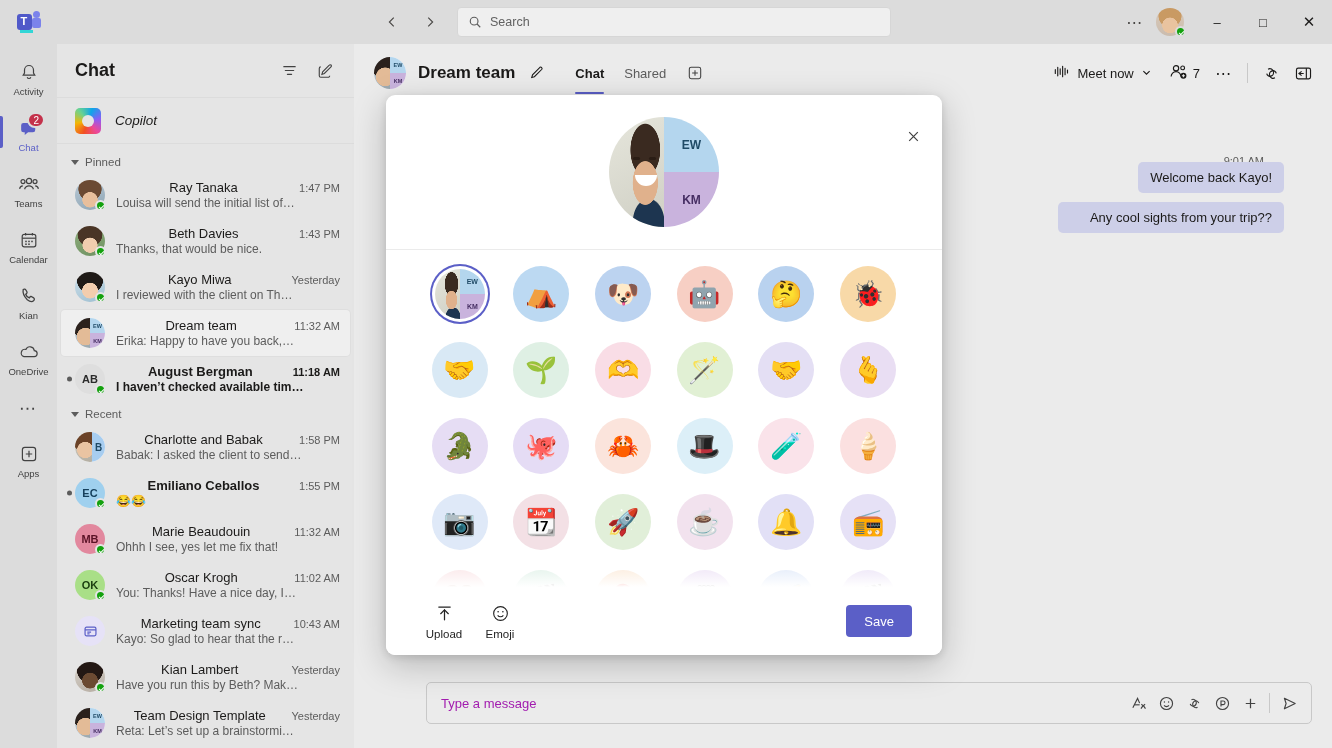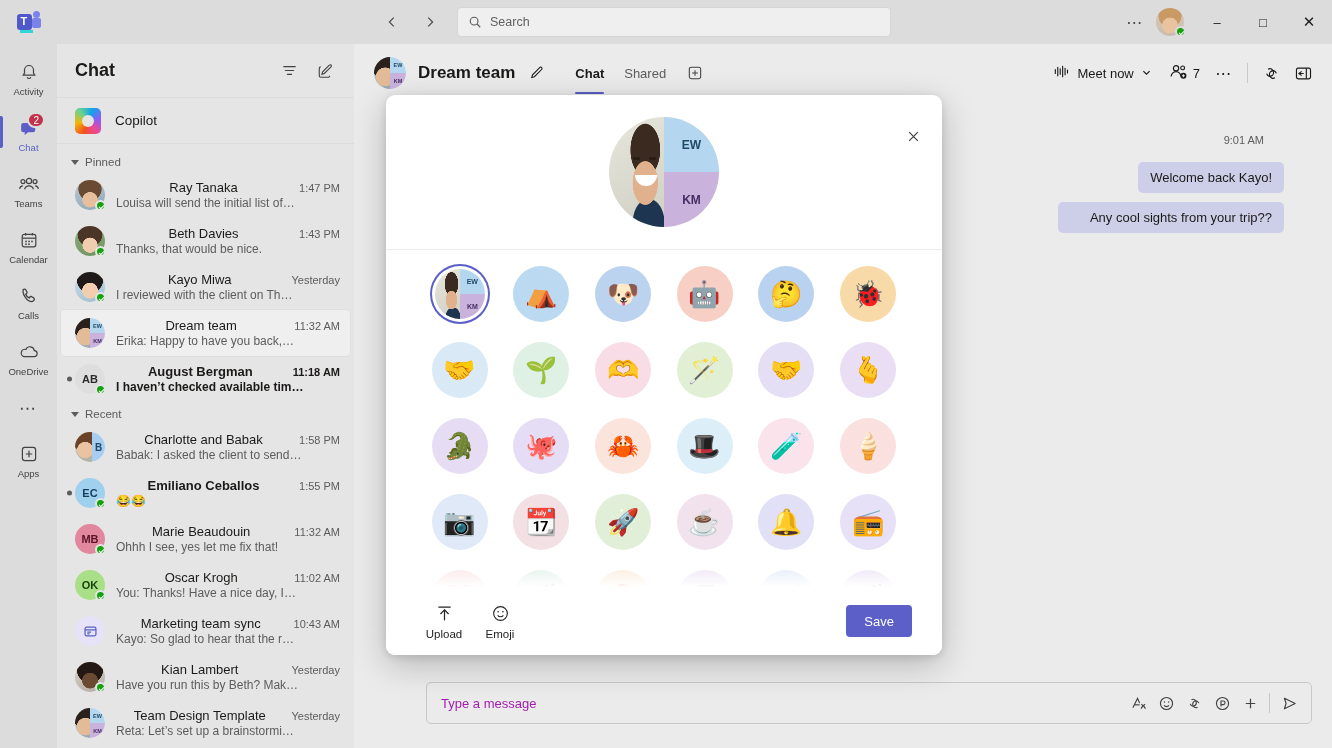--- a/index.html
+++ b/index.html
@@ -122,21 +122,21 @@
     border-bottom: 1px solid #dcdcdc;
   }
   .cl-title { font-size: 18px; font-weight: bold; color: #1b1a19; }
   .cl-hdr-actions { margin-left: auto; display: flex; gap: 6px; }
   .cl-hdr-btn {
     width: 30px; height: 30px; display: flex; align-items: center; justify-content: center;
     color: #424242; border-radius: 4px; cursor: pointer;
   }
   .copilot-row {
     height: 46px; display: flex; align-items: center; padding: 0 18px;
-    border-bottom: 1px solid #dcdcdc; cursor: pointer;
+    border-bottom: 1px solid #dcdcdc; cursor: pointer; font-style: italic;
   }
   .copilot-icon {
     width: 26px; height: 26px; margin-right: 14px; border-radius: 5px;
     background: conic-gradient(from 200deg, #f25022, #f2b705, #68d391, #0ea5e9, #8b5cf6, #ec4899, #f25022);
     position: relative;
   }
   .copilot-icon::after {
     content: ""; position: absolute; inset: 7px; border-radius: 50%;
     background: #e5e5e5; box-shadow: inset 0 0 0 0 #fff;
   }
@@ -279,21 +279,21 @@
   }
   .hdr-btn {
     width: 30px; height: 30px; display: flex; align-items: center; justify-content: center;
     color: #1b1a19; border-radius: 4px; cursor: pointer;
   }
   .hdr-sep { width: 1px; height: 20px; background: #c8c8c8; margin: 0 6px; }
 
   
   .msgs { position: absolute; left: 0; top: 58px; right: 0; bottom: 76px; padding: 0 20px; }
   .msg-time {
-    position: absolute; right: 68px; top: 32px; font-size: 11px; color: #5c5c5c;
+    position: absolute; right: 68px; top: 53px; font-size: 11px; color: #5c5c5c;
   }
   .bubble {
     position: absolute; background: #cdcfe8; border-radius: 5px;
     padding: 8px 12px; font-size: 13px; color: #1b1a19;
   }
   .bubble.b1 { right: 48px; top: 60px; }
   .bubble.b2 { right: 48px; top: 100px; padding-left: 32px; }
 
   
   .composer {
@@ -512,21 +512,21 @@
       </span>
       <span class="ri-label">Calendar</span>
     </div>
 
     <div class="rail-item">
       <span class="ri-icon">
         <svg width="20" height="20" viewBox="0 0 20 20" fill="none" stroke="currentColor" stroke-width="1.3">
             <path d="M4.2 3.6c1.1-1 2.3-.3 2.8.6l.9 1.6c.4.8.2 1.4-.5 1.9l-.7.5c.5 1.6 2 3.1 3.6 3.7l.5-.8c.5-.7 1.1-.8 1.9-.4l1.6.9c.9.5 1.5 1.7.6 2.8-1.5 1.8-4 1.5-6.6-.6C6 11.3 3.4 7.2 4.2 3.6z"></path>
           </svg>
       </span>
-      <span class="ri-label">Calls</span>
+      <span class="ri-label">Kian</span>
     </div>
 
     <div class="rail-item">
       <span class="ri-icon">
         <svg width="22" height="18" viewBox="0 0 22 18" fill="none" stroke="currentColor" stroke-width="1.2">
             <path d="M6 13.6h10a3 3 0 0 0 .3-6 4.4 4.4 0 0 0-8.4-1.2A3.3 3.3 0 0 0 6 13.6z"></path>
           </svg>
       </span>
       <span class="ri-label">OneDrive</span>
     </div>

